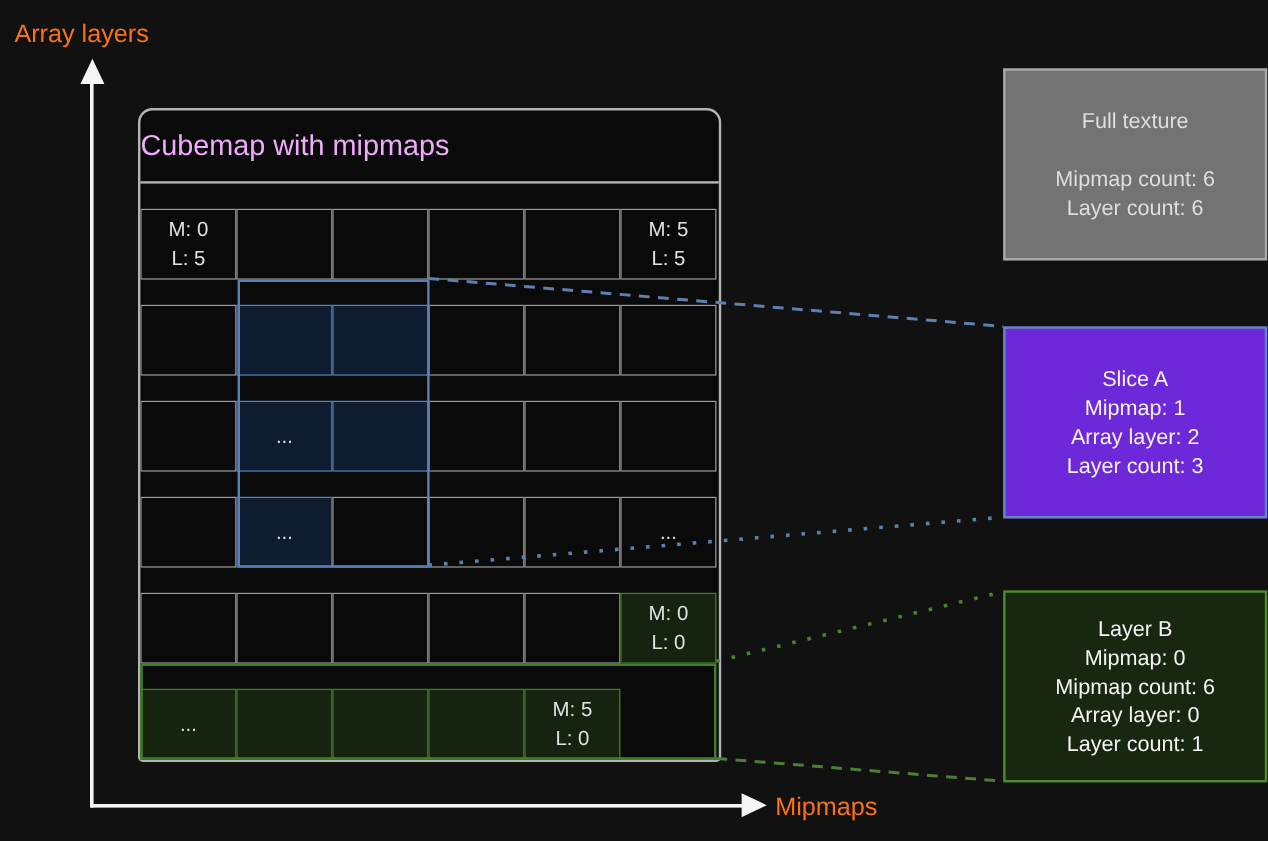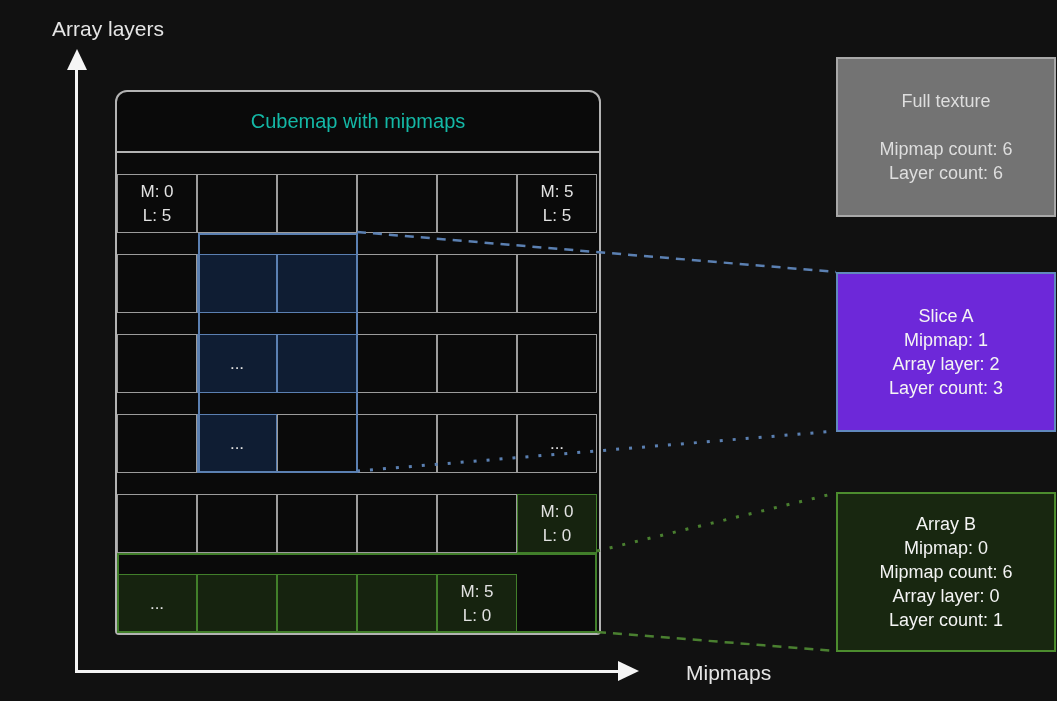--- a/index.html
+++ b/index.html
@@ -12,24 +12,23 @@
     position: relative;
     width: 1057px;
     height: 701px;
     background: #111111;
     overflow: hidden;
   }
 
   
   .axis-label {
     position: absolute;
-    color: #e5e5e5;
+    color: #f97316;
     font-size: 21px;
     white-space: nowrap;
-    margin-left: 40px;
   }
   .y-axis-label { left: 12px; top: 17px; }
   .x-axis-label { left: 646px; top: 661px; }
 
   .y-axis-line {
     position: absolute;
     left: 75px; top: 66px;
     width: 3px; height: 607px;
     background: #f5f5f5;
   }
@@ -62,23 +61,23 @@
     left: 115px; top: 90px;
     width: 486px; height: 545px;
     box-sizing: border-box;
     border: 2px solid #b3b3b3;
     border-radius: 12px 12px 4px 4px;
     background: #0a0a0a;
   }
   .grid-title {
     height: 59px;
     line-height: 59px;
-    text-align: center;
-    color: #14b8a6;
-    font-size: 20px;
+    text-align: left;
+    color: #f0abfc;
+    font-size: 24px;
     border-bottom: 2px solid #b3b3b3;
   }
   .grid-body {
     display: grid;
     grid-template-columns: repeat(6, 80px);
     grid-template-rows: repeat(6, 80px);
   }
   .grid-cell {
     box-sizing: border-box;
     border: 1px solid #9c9c9c;
@@ -234,20 +233,20 @@
       <div class="box-line">Mipmap count: 6</div>
       <div class="box-line">Layer count: 6</div>
     </div>
   <div class="info-box box-slice-a">
       <div class="box-line">Slice A</div>
       <div class="box-line">Mipmap: 1</div>
       <div class="box-line">Array layer: 2</div>
       <div class="box-line">Layer count: 3</div>
     </div>
   <div class="info-box box-slice-b">
-      <div class="box-line">Array B</div>
+      <div class="box-line">Layer B</div>
       <div class="box-line">Mipmap: 0</div>
       <div class="box-line">Mipmap count: 6</div>
       <div class="box-line">Array layer: 0</div>
       <div class="box-line">Layer count: 1</div>
     </div>
 
 </div>
 
 </body></html>

